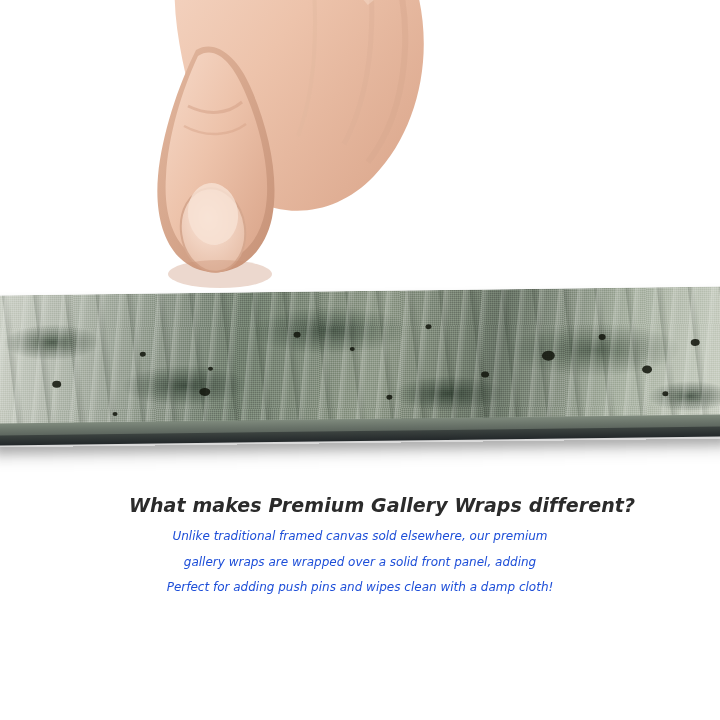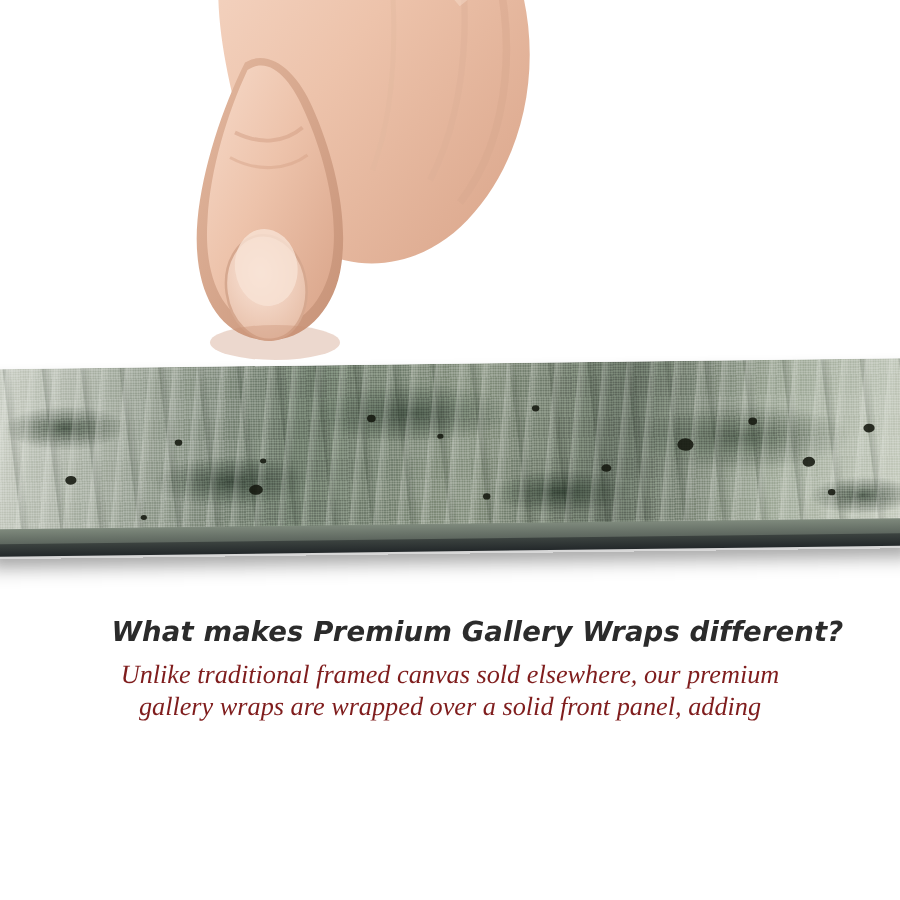--- a/index.html
+++ b/index.html
@@ -130,33 +130,32 @@
     left: 0;
     top: 494px;
     width: 720px;
     text-align: center;
     color: #2c2c2c;
     font-family: "DejaVu Sans", sans-serif;
   }
   .caption .headline {
     font-style: italic;
     font-weight: bold;
-    font-size: 22px;
+    font-size: 19px;
     letter-spacing: 0.1px;
     margin: 0 0 8px 4px;
     color: #2b2b2b;
     padding-left: 40px;
   }
   .caption .line {
     font-style: italic;
-    font-size: 21px;
+    font-size: 12px;
     line-height: 25.5px;
-    color: #7f1d1d;
+    color: #1d4ed8;
     white-space: nowrap;
-    font-family: Liberation Serif, serif;
   }
 </style>
 </head>
 <body>
 
 <div id="stage">
 
   <div class="photo">
 
     <svg class="hand" viewBox="0 0 360 400" aria-hidden="true">
@@ -227,15 +226,16 @@
 
       <div class="slab-edge"></div>
       <div class="slab-edge2"></div>
     </div>
   </div>
 
   <div class="caption">
     <p class="headline">What makes Premium Gallery Wraps different?</p>
     <div class="line">Unlike traditional framed canvas sold elsewhere, our premium</div>
     <div class="line">gallery wraps are wrapped over a solid front panel, adding</div>
+    <div class="line">Perfect for adding push pins and wipes clean with a damp cloth!</div>
   </div>
 
 </div>
 
 </body></html>

